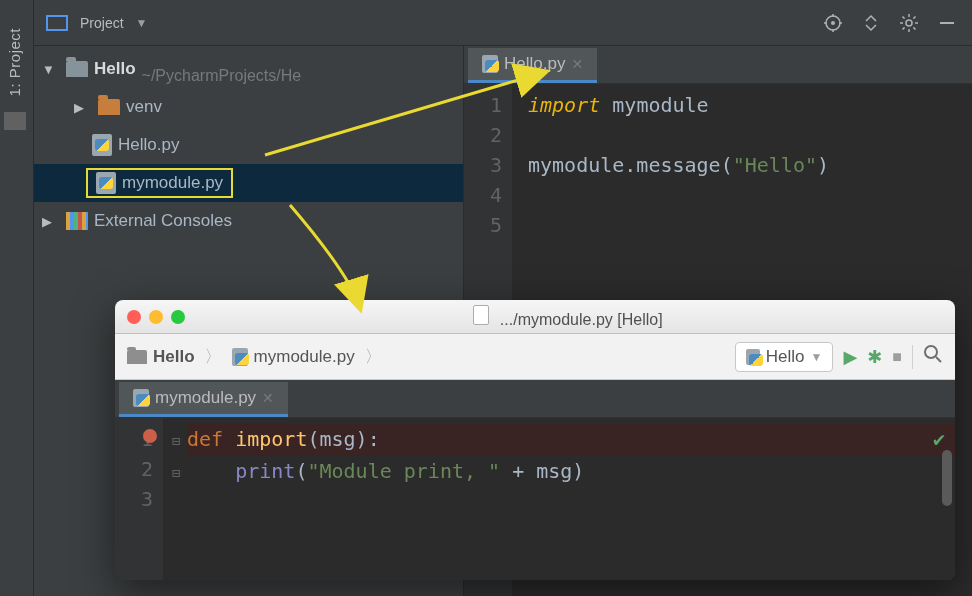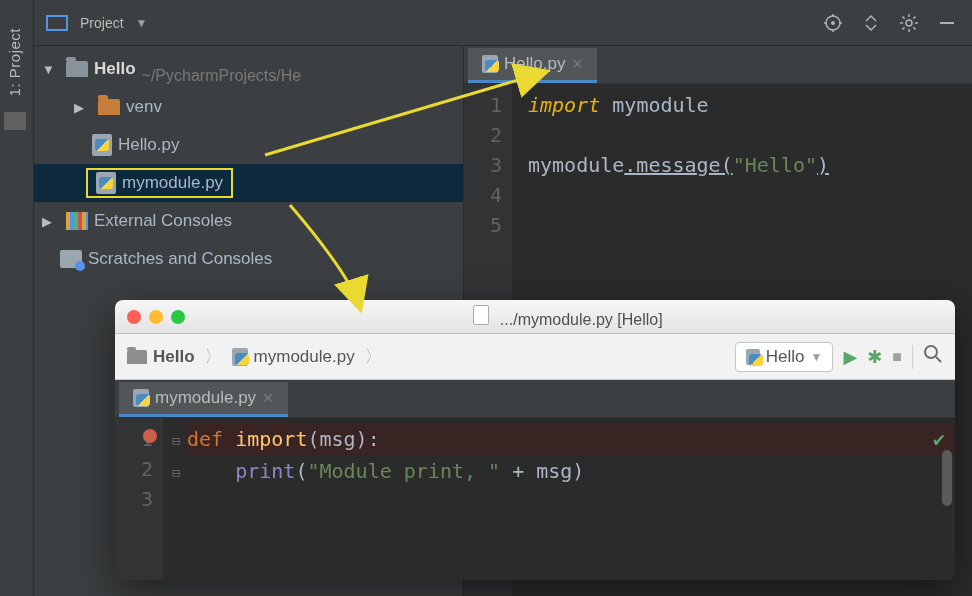--- a/index.html
+++ b/index.html
@@ -160,21 +160,21 @@
     color:#606366;
     text-align: right;
     padding: 6px 10px 0 0;
     line-height: 30px;
   }
   .codeBody {
     padding: 6px 0 0 16px;
     line-height: 30px;
   }
   .kw { color:#eab308;font-style:italic; }
-  .fn { color:#a9b7c6;text-decoration:underline; }
+  .fn { color:#a9b7c6; }
   .str { color:#6a8759; }
   .ident { color:#a9b7c6;margin-top:9px; }
   
   .floatWin {
     position:absolute;
     left:115px; top:300px;
     width:840px; height:280px;
     background:#2b2b2b;
     border-radius: 8px;
     box-shadow: 0 12px 40px rgba(0,0,0,0.5);
@@ -340,24 +340,20 @@
         <span class="highlightBox" style="display:flex;align-items:center;gap:6px;padding:2px 8px;">
           <span class="pyIcon"></span>
           <span>mymodule.py</span>
         </span>
       </div>
       <div class="treeRow">
         <span class="arrow">▶</span>
         <span class="libIcon"></span>
         <span>External Consoles</span>
       </div>
-      <div class="treeRow" style="padding-left:26px">
-        <span class="scratchIcon"></span>
-        <span>Scratches and Consoles</span>
-      </div>
     </div>
 
     <div class="editor">
       <div class="tabBar">
         <div class="tab active">
           <span class="pyIcon" style="width:16px;height:18px"></span>
           <span>Hello.py</span>
           <span class="tabClose">✕</span>
         </div>
       </div>

